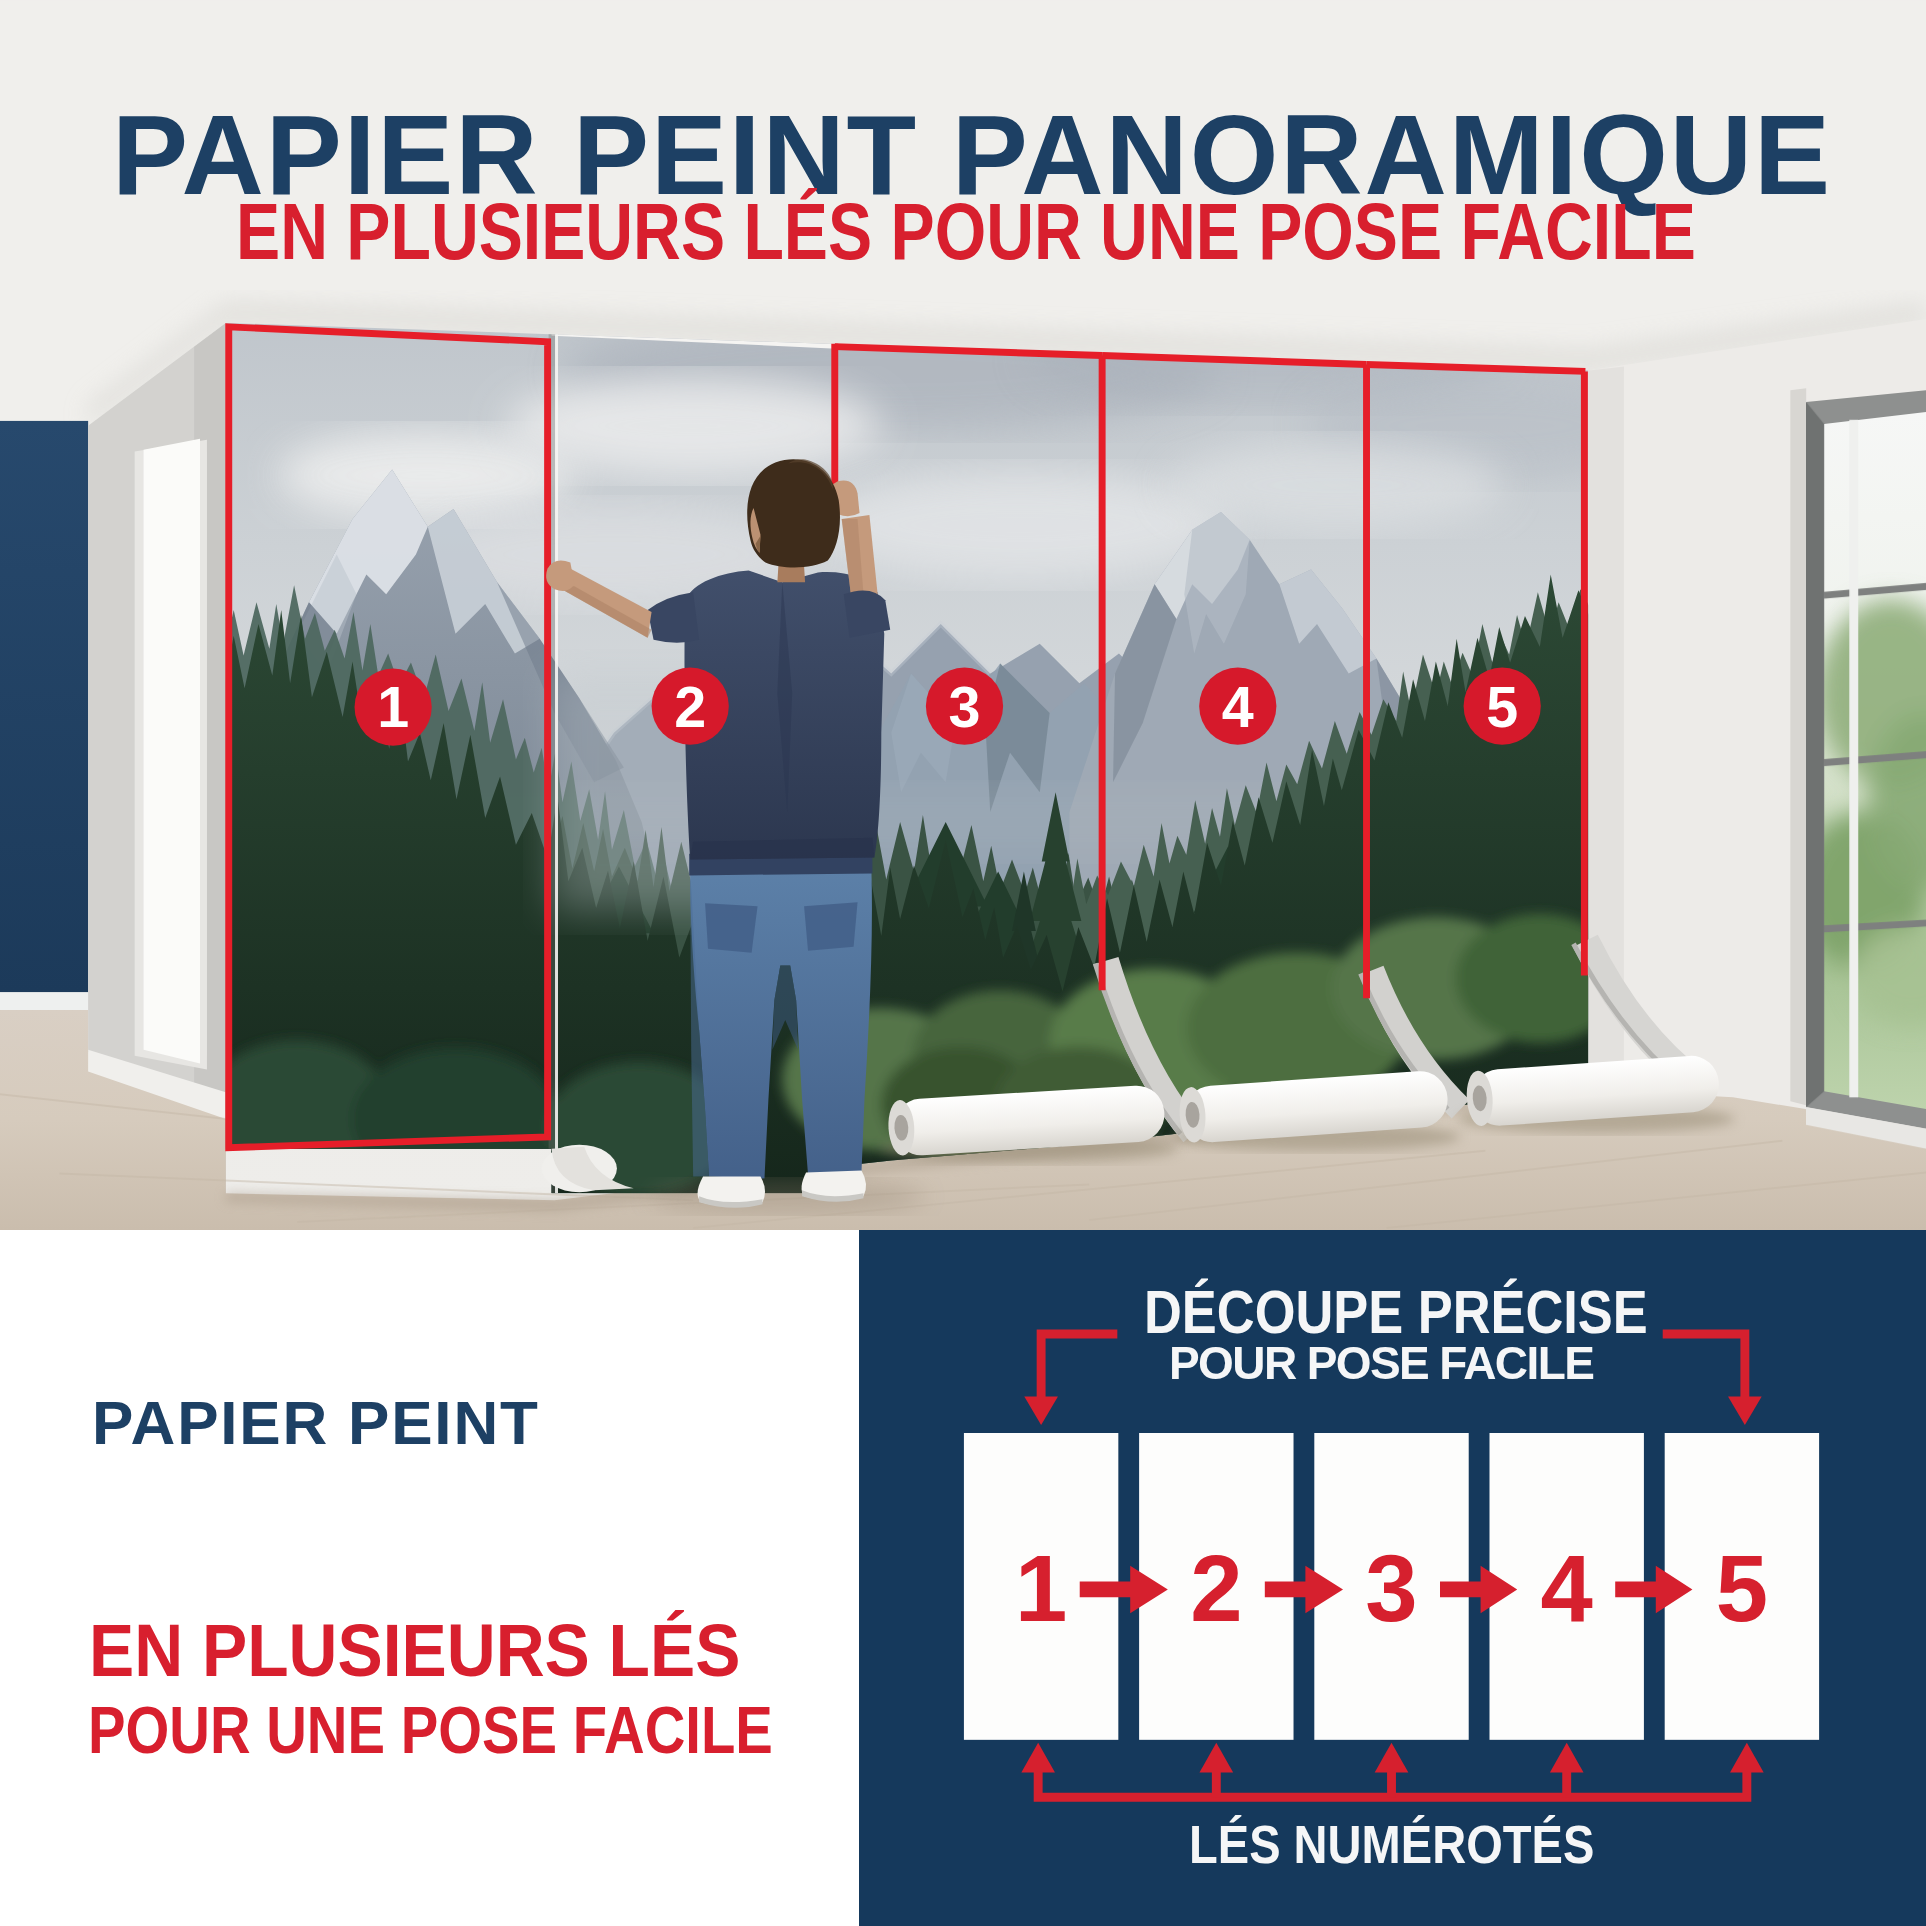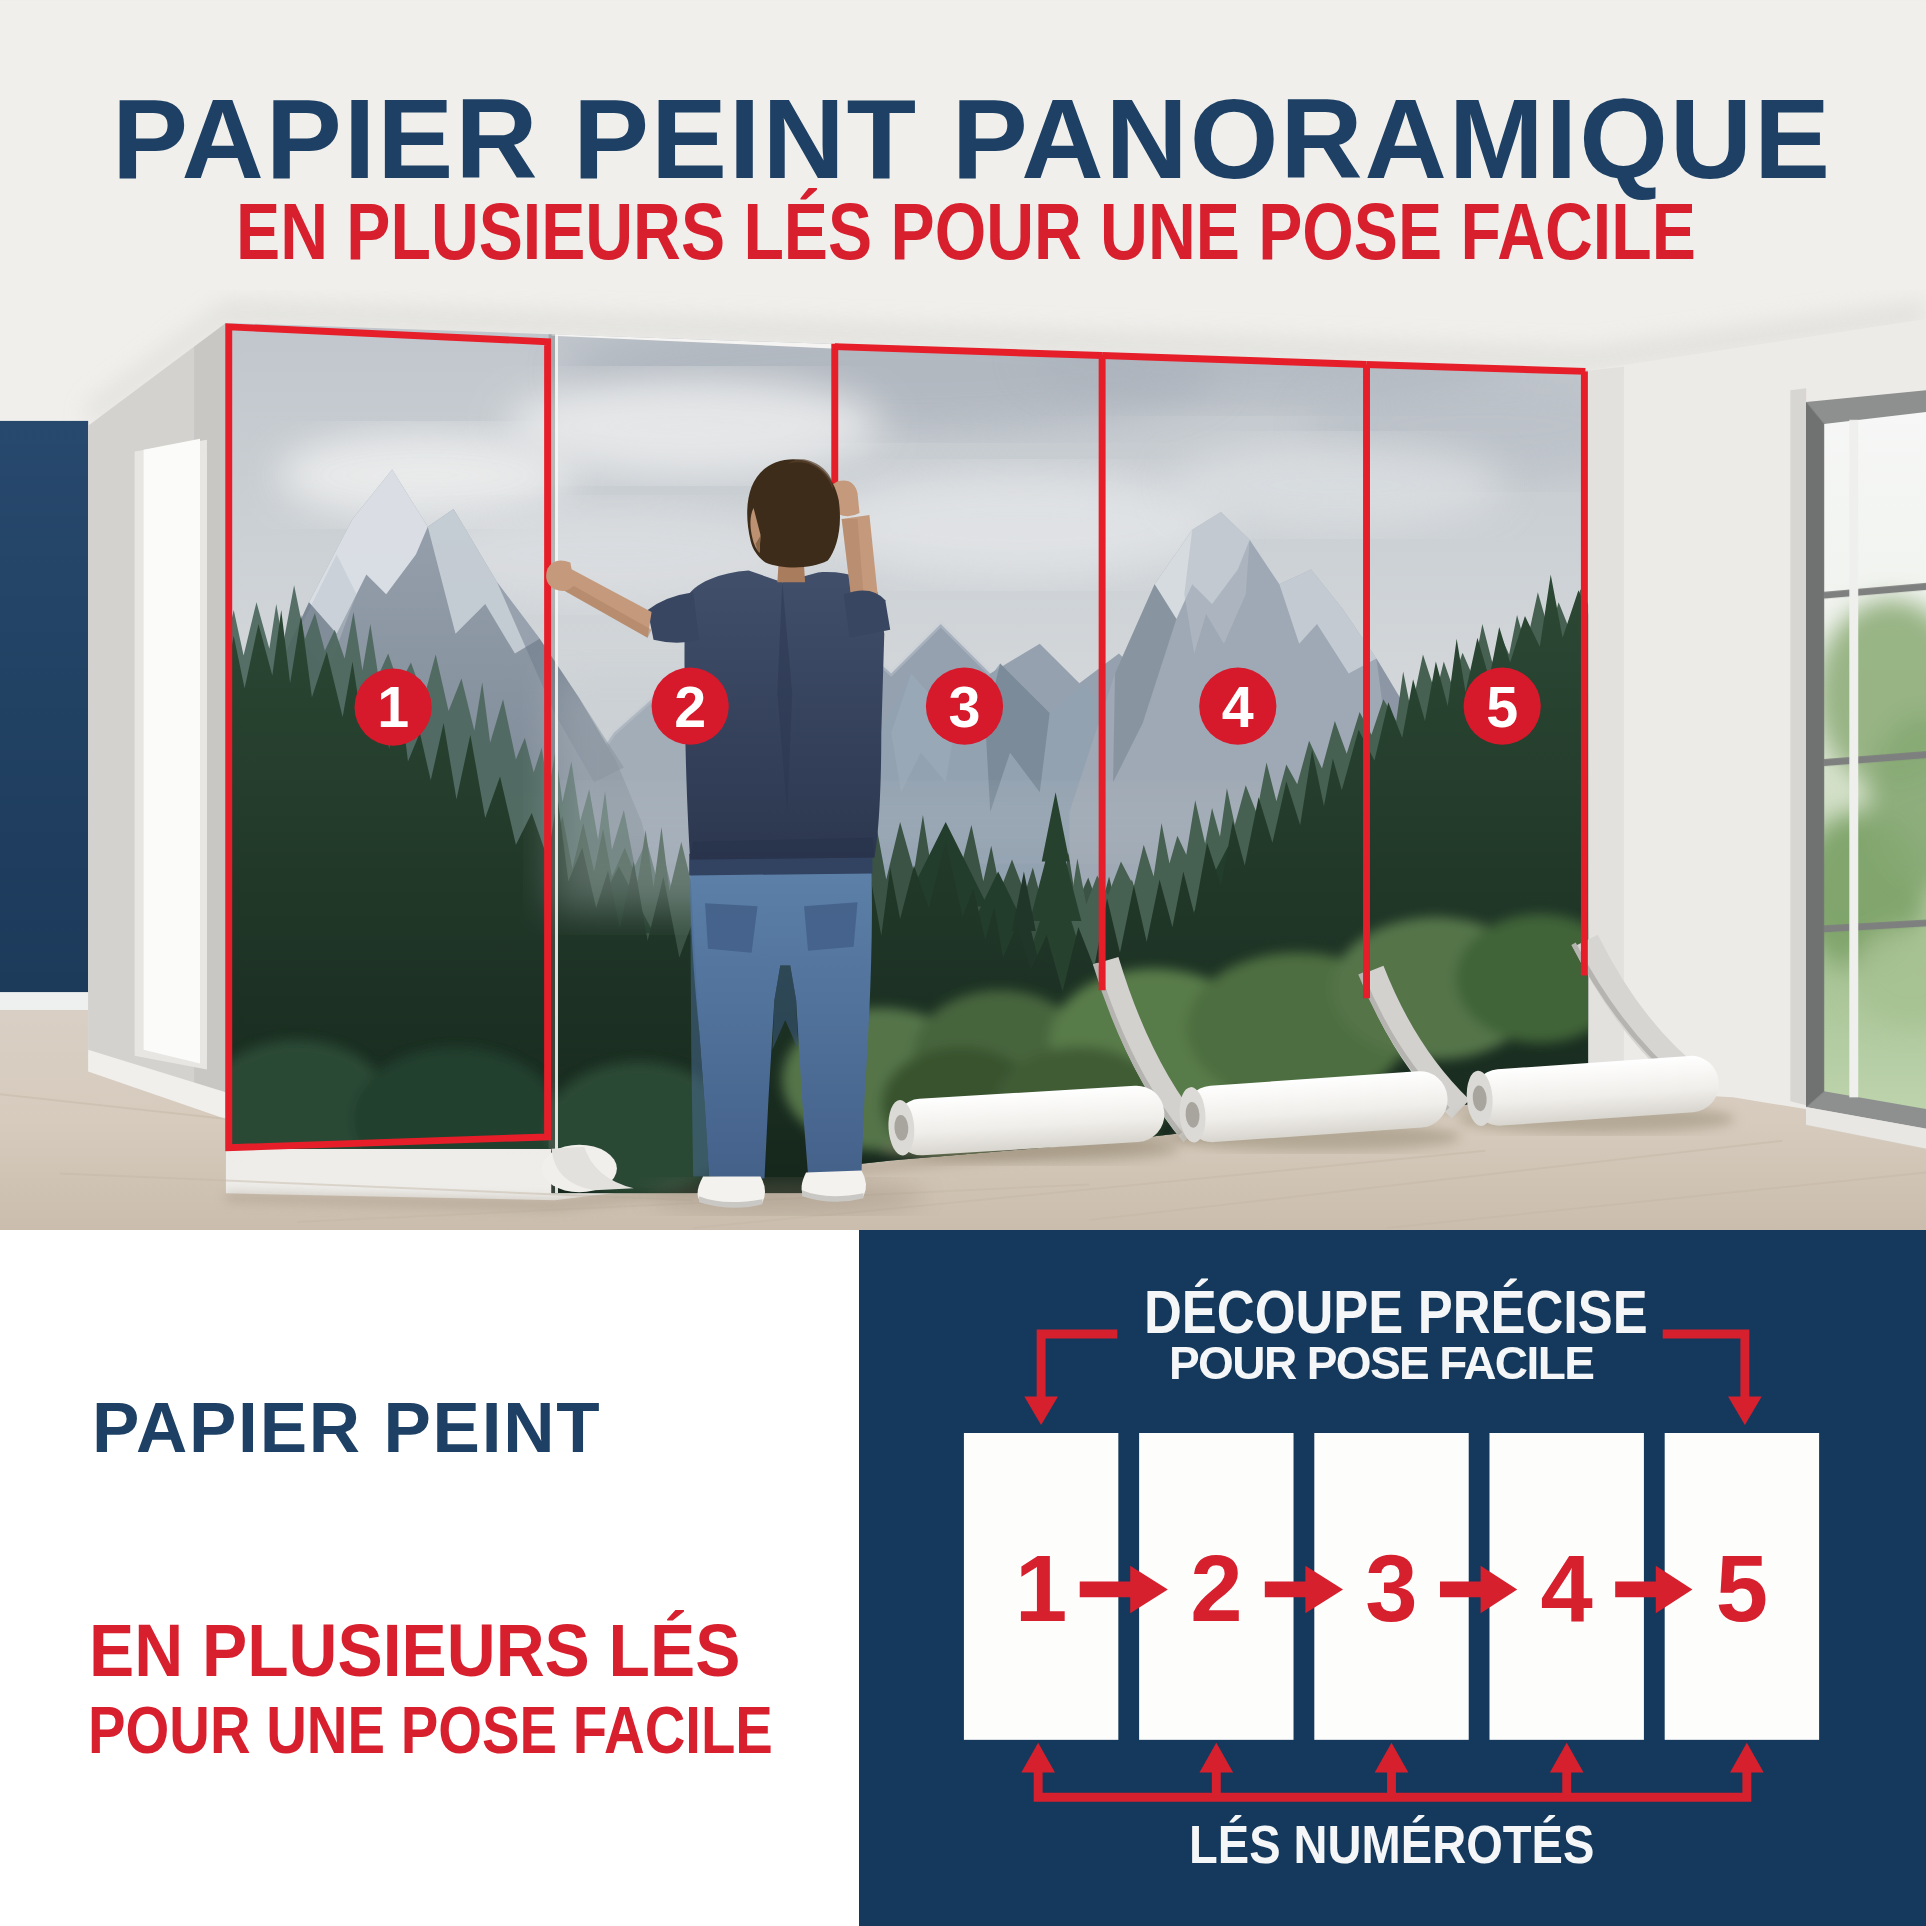--- a/index.html
+++ b/index.html
@@ -320,27 +320,27 @@
  <line x1="1842" y1="938" x2="1946" y2="932"></line>
 </g>
 <line x1="1872" y1="424" x2="1872" y2="1108" stroke="#eff0ee" stroke-width="9"></line>
 
 <polygon points="1824,406 1842,428 1842,1102 1824,1118" fill="#6f7271"></polygon>
 
 <polygon points="1824,1118 1946,1140 1946,1160 1824,1136" fill="#e8e7e4"></polygon>
 </svg>
 </div>
 
-<div class="abs hl1" id="h1" style="left:112px;top:82px;font-size:114px;letter-spacing:1.9px">PAPIER PEINT PANORAMIQUE</div>
+<div class="abs hl1" id="h1" style="left:112px;top:98px;font-size:114px;letter-spacing:1.9px">PAPIER PEINT PANORAMIQUE</div>
 
 <div class="abs hlred sx" id="h2" style="left:236px;top:192px;font-size:80px;transform:scaleX(0.8272)">EN PLUSIEURS LÉS POUR UNE POSE FACILE</div>
 
 <div class="abs" id="blw" style="left:0;top:1230px;width:859px;height:697px;background:#ffffff"></div>
 
-<div class="abs hl1" id="t1" style="left:92px;top:1392px;font-size:71px;letter-spacing:1.8px">PAPIER PEINT</div>
+<div class="abs hl1" id="t1" style="left:92px;top:1392px;font-size:62px;letter-spacing:1.8px">PAPIER PEINT</div>
 
 
 <div class="abs hlred sx" id="t3" style="left:89px;top:1613px;font-size:75px;transform:scaleX(0.9035)">EN PLUSIEURS LÉS</div>
 
 <div class="abs hlred sx" id="t4" style="left:88px;top:1697px;font-size:66px;transform:scaleX(0.8527)">POUR UNE POSE FACILE</div>
 
 <div class="abs" id="brn" style="left:859px;top:1230px;width:1067px;height:697px;background:#15395c"></div>
 
 <div class="abs" id="diag" style="left:859px;top:1230px;width:1067px;height:697px">
 <svg width="1067" height="697" viewBox="0 0 1078 704">

